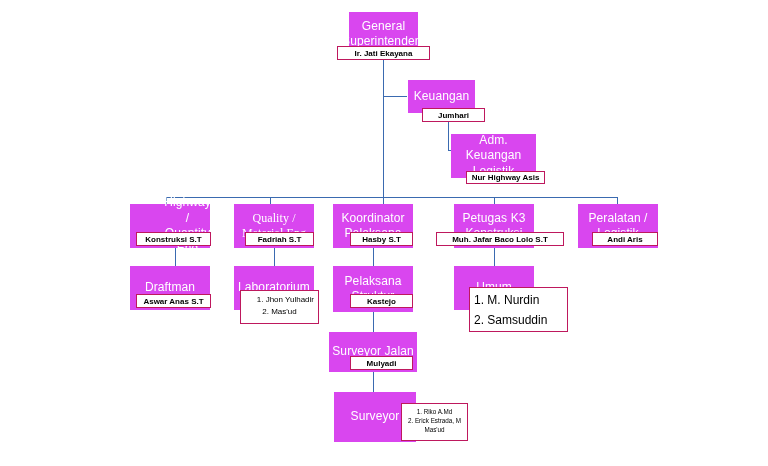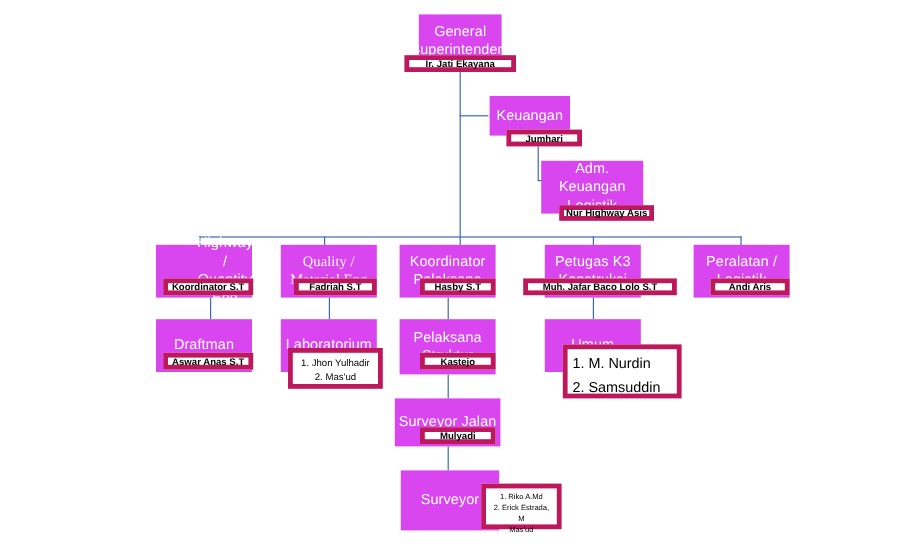--- a/index.html
+++ b/index.html
@@ -31,21 +31,21 @@
     letter-spacing:.1px;
     box-sizing:border-box;
     padding:2px 3px;
   }
   .box .ttl{display:block;white-space:pre-line;}
 
   
   .plate{
     position:absolute;
     background:#ffffff;
-    border:4px solid #be185d;
+    border:1px solid #be185d;
     color:#000000;
     font-size:8px;
     font-weight:bold;
     text-align:center;
     display:flex;
     align-items:center;
     justify-content:center;
     box-sizing:border-box;
     padding:1px 3px;
     white-space:nowrap;
@@ -56,21 +56,21 @@
     white-space:normal;
     font-weight:normal;
     padding:3px 4px;
     line-height:1.5;
   }
   .plate.multi .li{display:block;text-align:center;}
   .plate.big{font-size:12px;font-weight:normal;line-height:1.65;}
   .plate.tiny{font-size:6.3px;line-height:1.45;font-weight:normal;}
   .plate.left{text-align:left;}
   .plate.left .li{text-align:left;}
-  .plate.lab .li:first-child{text-align:center;}
+  .plate.lab .li:first-child{text-align:right;}
   .plate.lab .li:last-child{text-align:center;}
 </style>
 </head>
 <body>
 
 <div id="chart">
 
   <div class="ln lnv" style="left:383px;top:60px;width:1px;height:137px;"></div>
 
   <div class="ln lnh" style="left:383px;top:96px;width:24px;height:1px;"></div>
@@ -107,21 +107,21 @@
   <div class="box" style="left:451px;top:134px;width:85px;height:44px;">
     <span class="ttl">Adm. Keuangan
 Logistik</span>
   </div>
   <div class="plate" style="left:466px;top:171px;width:79px;height:13px;">Nur Highway Asis</div>
 
   <div class="box" style="left:130px;top:204px;width:80px;height:44px;padding-left:38px;">
     <span class="ttl">Highway /
 Quantity Eng</span>
   </div>
-  <div class="plate" style="left:136px;top:232px;width:75px;height:14px;">Koordinator S.T</div>
+  <div class="plate" style="left:136px;top:232px;width:75px;height:14px;">Konstruksi S.T</div>
 
   <div class="box" style="left:130px;top:266px;width:80px;height:44px;">
     <span class="ttl">Draftman</span>
   </div>
   <div class="plate" style="left:136px;top:294px;width:75px;height:14px;">Aswar Anas S.T</div>
 
   <div class="box" style="left:234px;top:204px;width:80px;height:44px;font-family:Liberation Serif, serif;">
     <span class="ttl">Quality /
 Material Eng</span>
   </div>

